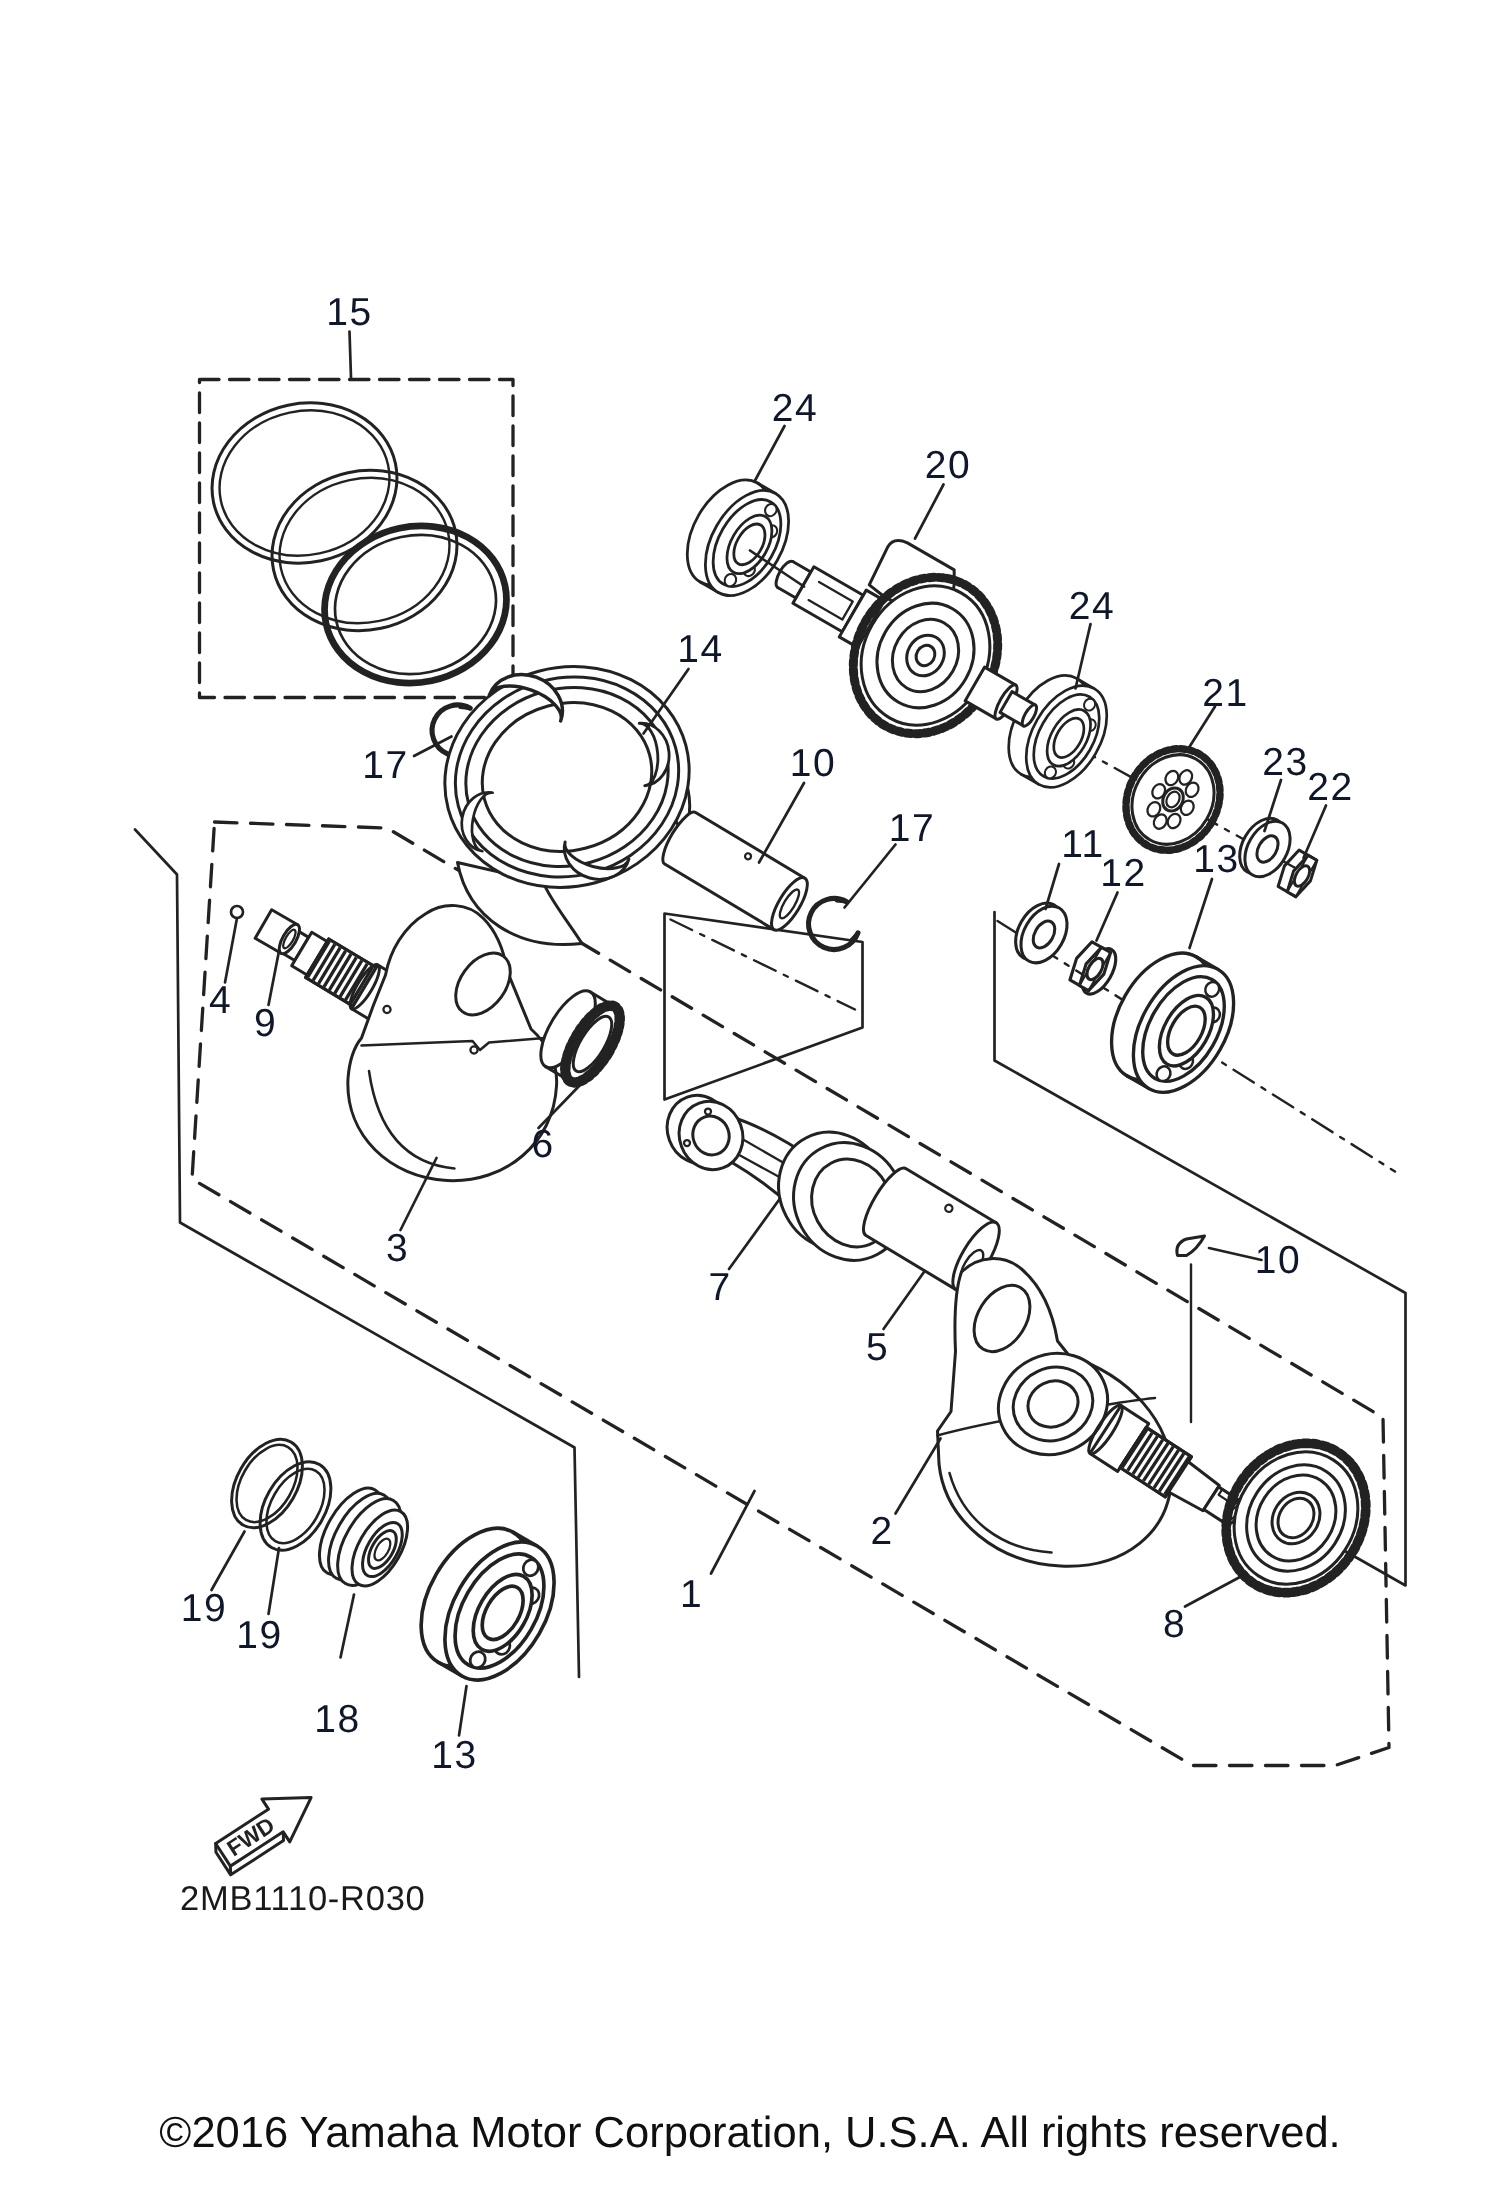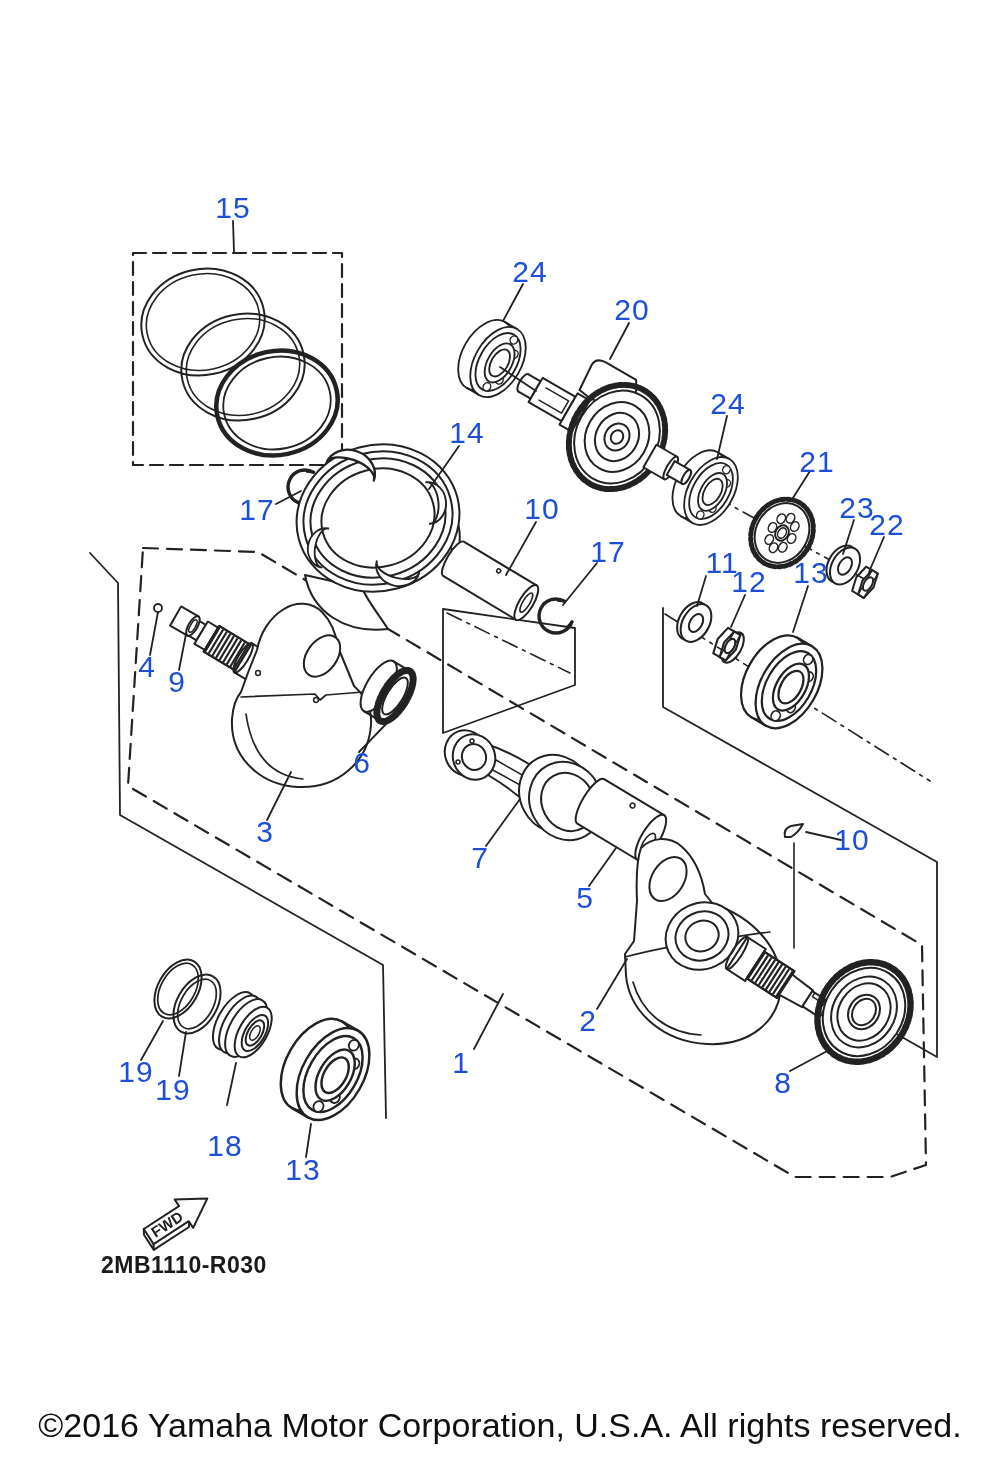--- a/index.html
+++ b/index.html
@@ -1,23 +1,23 @@
 <!DOCTYPE html>
 <html><head>
 <meta charset="utf-8">
 <style>
   html,body{margin:0;padding:0;background:#fff;}
   .stage{position:relative;width:1000px;height:1457px;background:#fff;overflow:hidden;
          font-family:"Liberation Sans",sans-serif;color:#1a1a1a;}
   .stage svg{position:absolute;left:0;top:0;}
-  .callout{position:absolute;transform:translate(-50%,-50%);font-size:30px;
-           color:#1d4ed8;white-space:nowrap;letter-spacing:1px;}
-  .code{position:absolute;left:101px;top:1252px;font-size:23px;letter-spacing:.5px;font-weight:bold;}
+  .callout{position:absolute;transform:translate(-50%,-50%);font-size:26px;
+           color:#0f172a;white-space:nowrap;letter-spacing:1px;}
+  .code{position:absolute;left:120px;top:1252px;font-size:23px;letter-spacing:.5px;}
   .copyright{position:absolute;left:0;right:0;top:1406px;text-align:center;
-             font-size:34px;color:#101010;}
+             font-size:29px;color:#101010;}
 </style>
 </head>
 <body>
 
 <div class="stage">
 
 <svg width="1000" height="1457" viewBox="0 0 1000 1457">
 <defs>
   <g id="brg">
     <ellipse cx="-15" cy="0" rx="25" ry="41" fill="#fff"></ellipse>

